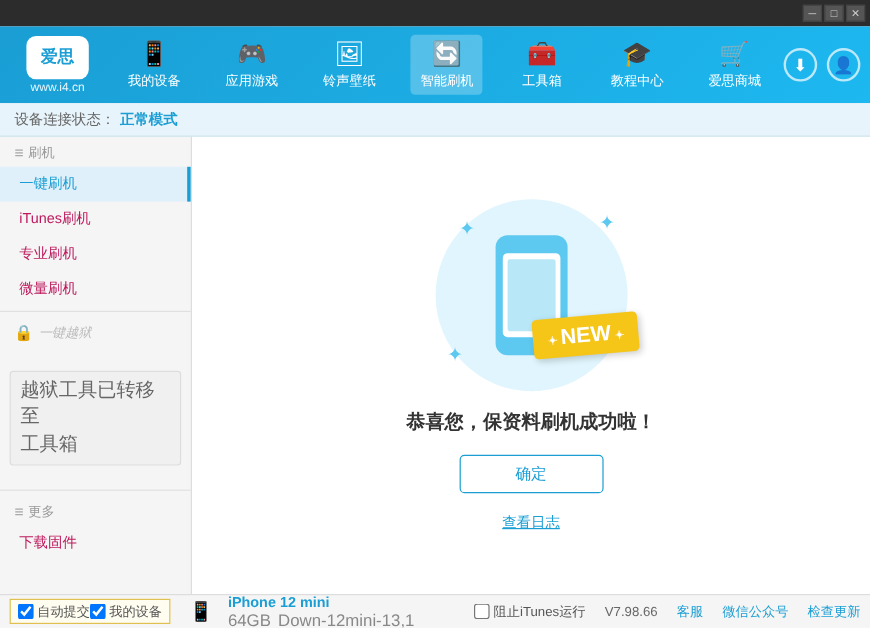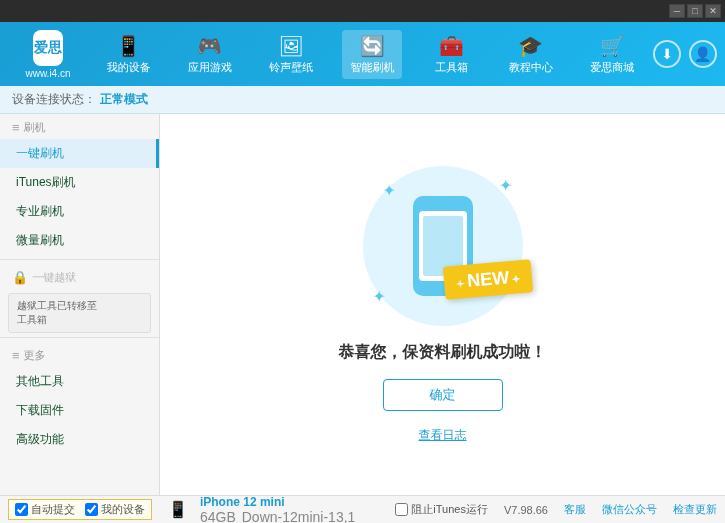--- a/index.html
+++ b/index.html
@@ -34,21 +34,21 @@
     }
     .logo {
       width: 80px;
       display: flex;
       flex-direction: column;
       align-items: center;
       color: white;
       flex-shrink: 0;
     }
     .logo-icon {
-      width: 30px; height: 36px;
+      width: 52px; height: 36px;
       background: white;
       border-radius: 8px;
       display: flex; align-items: center; justify-content: center;
       color: #1a9ed4; font-size: 18px; font-weight: bold;
     }
     .logo-text { font-size: 10px; color: rgba(255,255,255,0.9); margin-top: 2px; }
 
     .nav-items {
       display: flex;
       flex: 1;
@@ -114,36 +114,36 @@
       display: flex;
       align-items: center;
       padding: 6px 12px 4px;
       color: #999;
       font-size: 11px;
     }
     .sidebar-group-label .icon { margin-right: 4px; font-size: 13px; color: #aaa; }
     .sidebar-item {
       padding: 6px 16px;
       cursor: pointer;
-      color: #14532d;
+      color: #be185d;
       font-size: 12px;
     }
     .sidebar-item.active {
       background: #e0f0fa;
       color: #1a9ed4;
       border-right: 3px solid #1a9ed4;
     }
     .sidebar-divider { height: 1px; background: #e0e0e0; margin: 4px 0; }
     .sidebar-note {
       background: #f0f0f0;
       border: 1px solid #ddd;
-      margin: 4px 8px;
+      margin: 20px 8px;
       padding: 5px 8px;
       border-radius: 3px;
-      font-size: 10px;
+      font-size: 16px;
       color: #666;
       line-height: 1.4;
     }
 
     
     .content {
       flex: 1;
       background: white;
       display: flex;
       flex-direction: column;
@@ -280,21 +280,20 @@
       cursor: pointer;
     }
     .checkbox-item input[type="checkbox"] { cursor: pointer; }
     .checkbox-label { font-size: 11px; color: #555; }
 
     .checkbox-wrapper {
       border: 1px solid #e0c050;
       padding: 2px 6px;
       display: flex;
       align-items: center;
-      gap: 10px;
       background: #fffdf0;
     }
 
     .device-info {
       margin-left: 8px;
       display: flex;
       flex-direction: column;
     }
     .device-name { color: #1a9ed4; font-weight: bold; font-size: 12px; }
     .device-detail { color: #888; font-size: 14px; text-align: center; }
@@ -395,38 +394,32 @@
       <span>专业刷机</span>
     </div>
     <div class="sidebar-item">
       <span>微量刷机</span>
     </div>
 
     <div class="sidebar-divider"></div>
 
     <div class="sidebar-group-label">
       <span class="icon">🔒</span>
-      <span style="color:#bbb;">一键越狱</span>
+      <span style="color:#bbb;font-style:italic;">一键越狱</span>
     </div>
     <div class="sidebar-note">越狱工具已转移至<br>工具箱</div>
 
     <div class="sidebar-divider"></div>
 
     <div class="sidebar-group-label">
       <span class="icon">≡</span>
       <span>更多</span>
     </div>
     <div class="sidebar-item">
-      <span>其他工具</span>
-    </div>
-    <div class="sidebar-item">
       <span>下载固件</span>
-    </div>
-    <div class="sidebar-item">
-      <span>高级功能</span>
     </div>
   </div>
 
   <div class="content">
     <div class="success-area">
 
       <div class="phone-illustration">
         <div class="phone-circle-bg">
 
           <span class="sparkle tl">✦</span>

